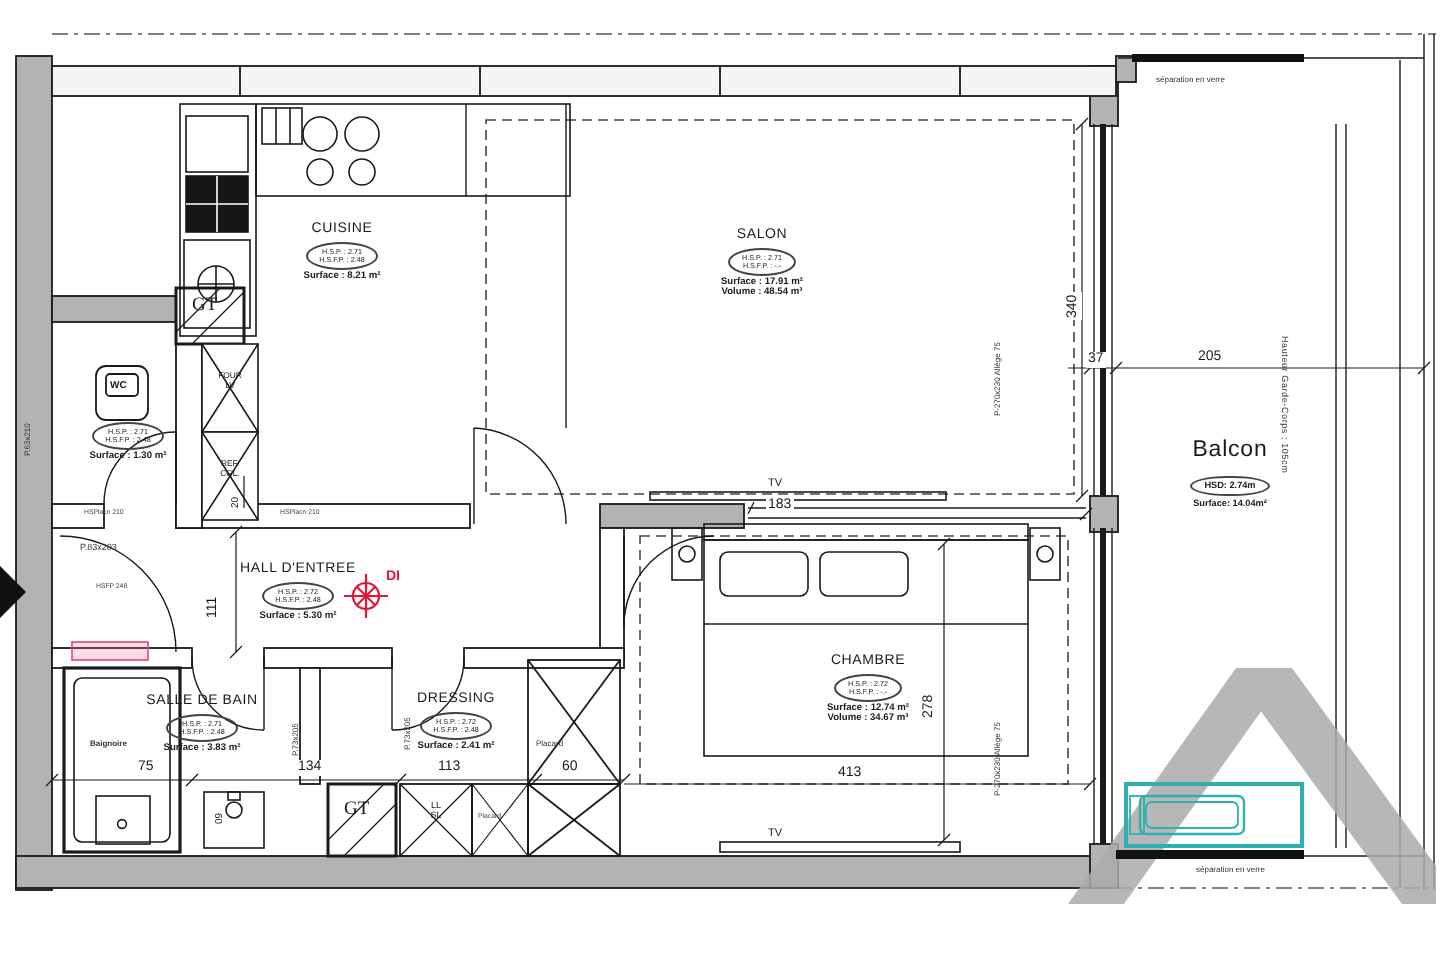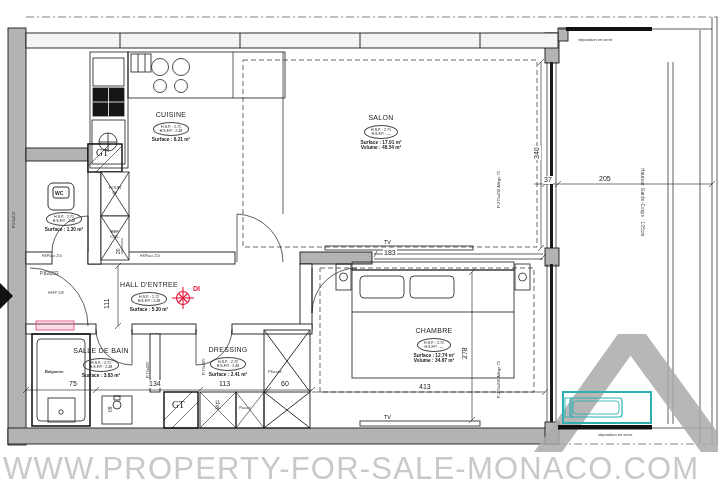--- a/index.html
+++ b/index.html
@@ -294,20 +294,25 @@
   <div class="roval"><span>H.S.P. : 2.72</span><br><span>H.S.F.P. : 2.48</span></div>
   <div class="rsurf">Surface : 2.41 m²</div>
 </div>
 
 <div class="lbl" style="left:55px;top:191px;font-size:5px;font-weight:700">WC</div>
 <div class="room" style="left:16px;top:208px">
   <div class="roval"><span>H.S.P. : 2.71</span><br><span>H.S.F.P. : 2.48</span></div>
   <div class="rsurf">Surface : 1.30 m²</div>
 </div>
 
+<div class="room" style="left:567px;top:219px">
+  <div style="font-size:11.5px;letter-spacing:.4px">Balcon</div>
+  <div class="roval" style="font-size:4.6px;font-weight:700">HSD: 2.74m</div>
+  <div class="rsurf" style="font-size:4.6px">Surface: 14.04m²</div>
+</div>
 
 <div class="lbl gt" style="left:96px;top:148px">GT</div>
 <div class="lbl gt" style="left:172px;top:400px">GT</div>
 <div class="lbl fx" style="left:104px;top:186px;width:22px">FOUR
 LV</div>
 <div class="lbl fx" style="left:104px;top:230px;width:22px">REF.
 CGL.</div>
 <div class="lbl fx" style="left:207px;top:400px;width:22px;font-size:4.6px">LL
 SL</div>
 <div class="lbl tag" style="left:268px;top:370px">Placard</div>
@@ -337,15 +342,14 @@
 <div class="lbl tag" style="left:40px;top:271px;font-size:4.5px">P.83x203</div>
 <div class="lbl tinytag" style="left:48px;top:292px">HSFP 248</div>
 <div class="lbl tag rot" style="left:12px;top:228px">P.63x210</div>
 <div class="lbl tag rot" style="left:146px;top:378px">P.73x205</div>
 <div class="lbl tag rot" style="left:202px;top:375px">P.73x205</div>
 <div class="lbl tag rot" style="left:497px;top:208px">P-270x230 Allège 75</div>
 <div class="lbl tag rot" style="left:497px;top:398px">P-270x230 Allège 75</div>
 <div class="lbl tinytag" style="left:42px;top:255px">HSPlaco 210</div>
 <div class="lbl tinytag" style="left:140px;top:255px">HSPlaco 210</div>
 
-<div class="wm">WWW.PROPERTY-FOR-SALE-MONACO.COM</div>
 
 </div>
 
 </body></html>

